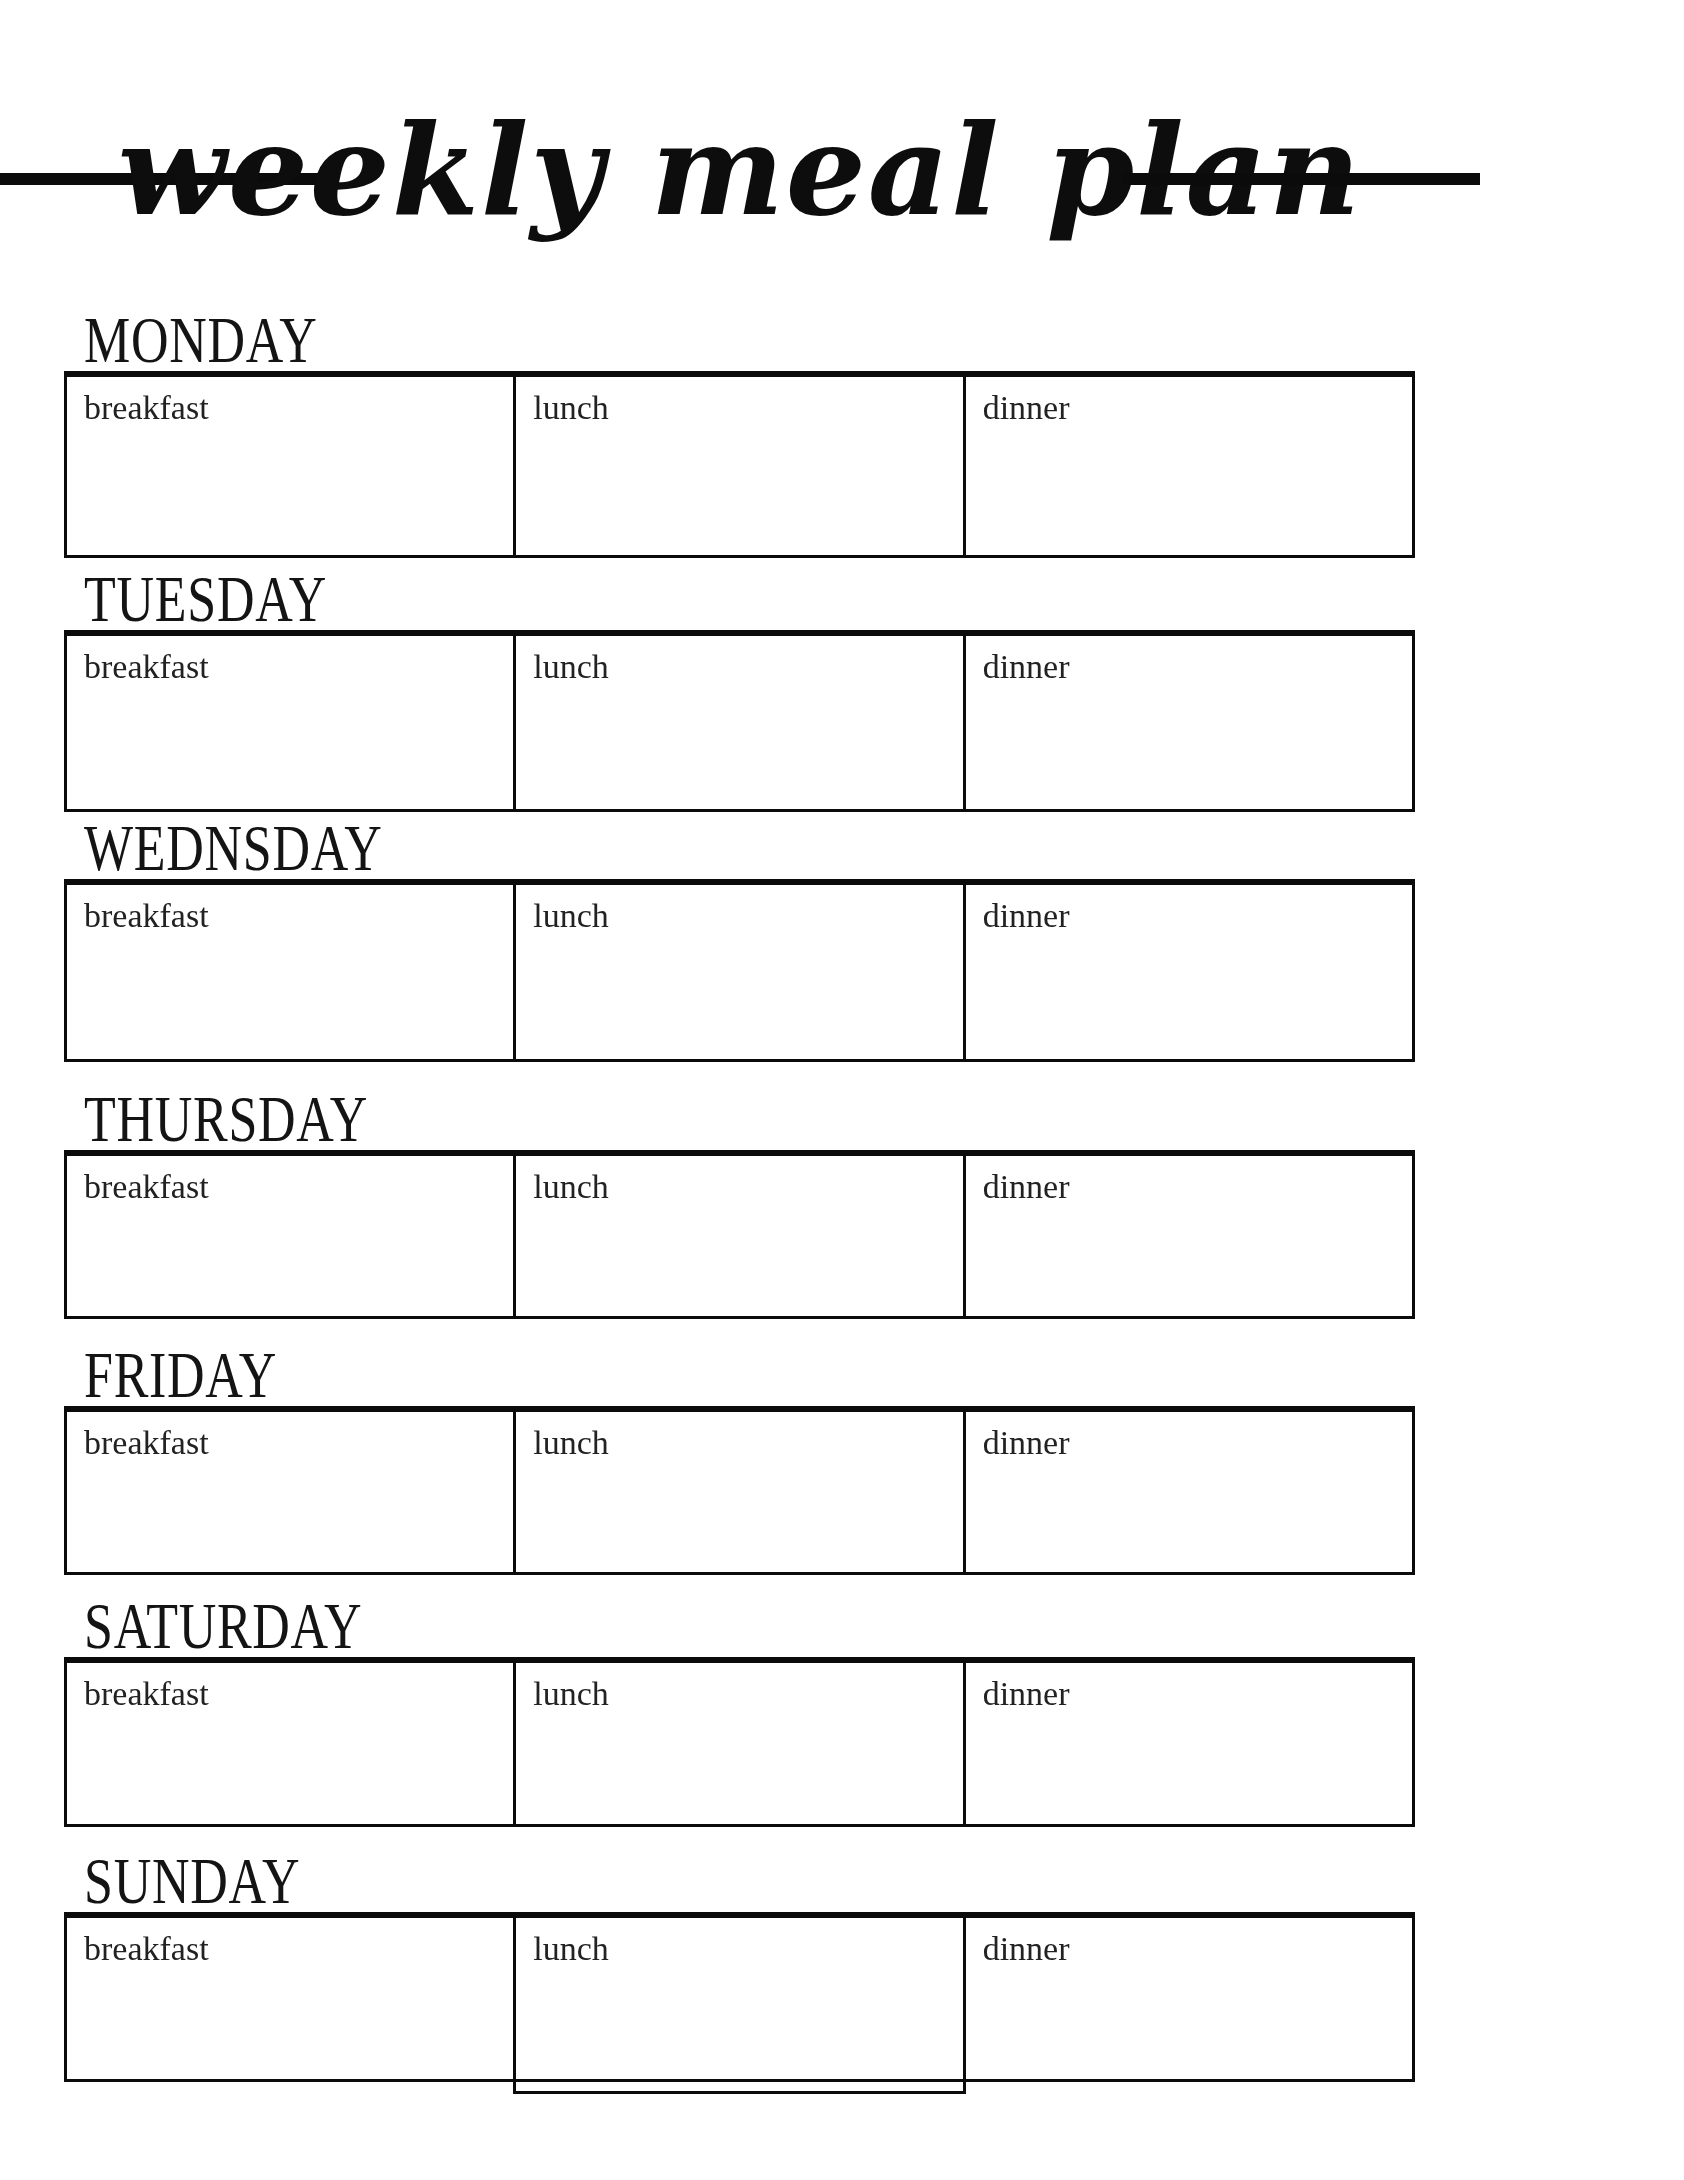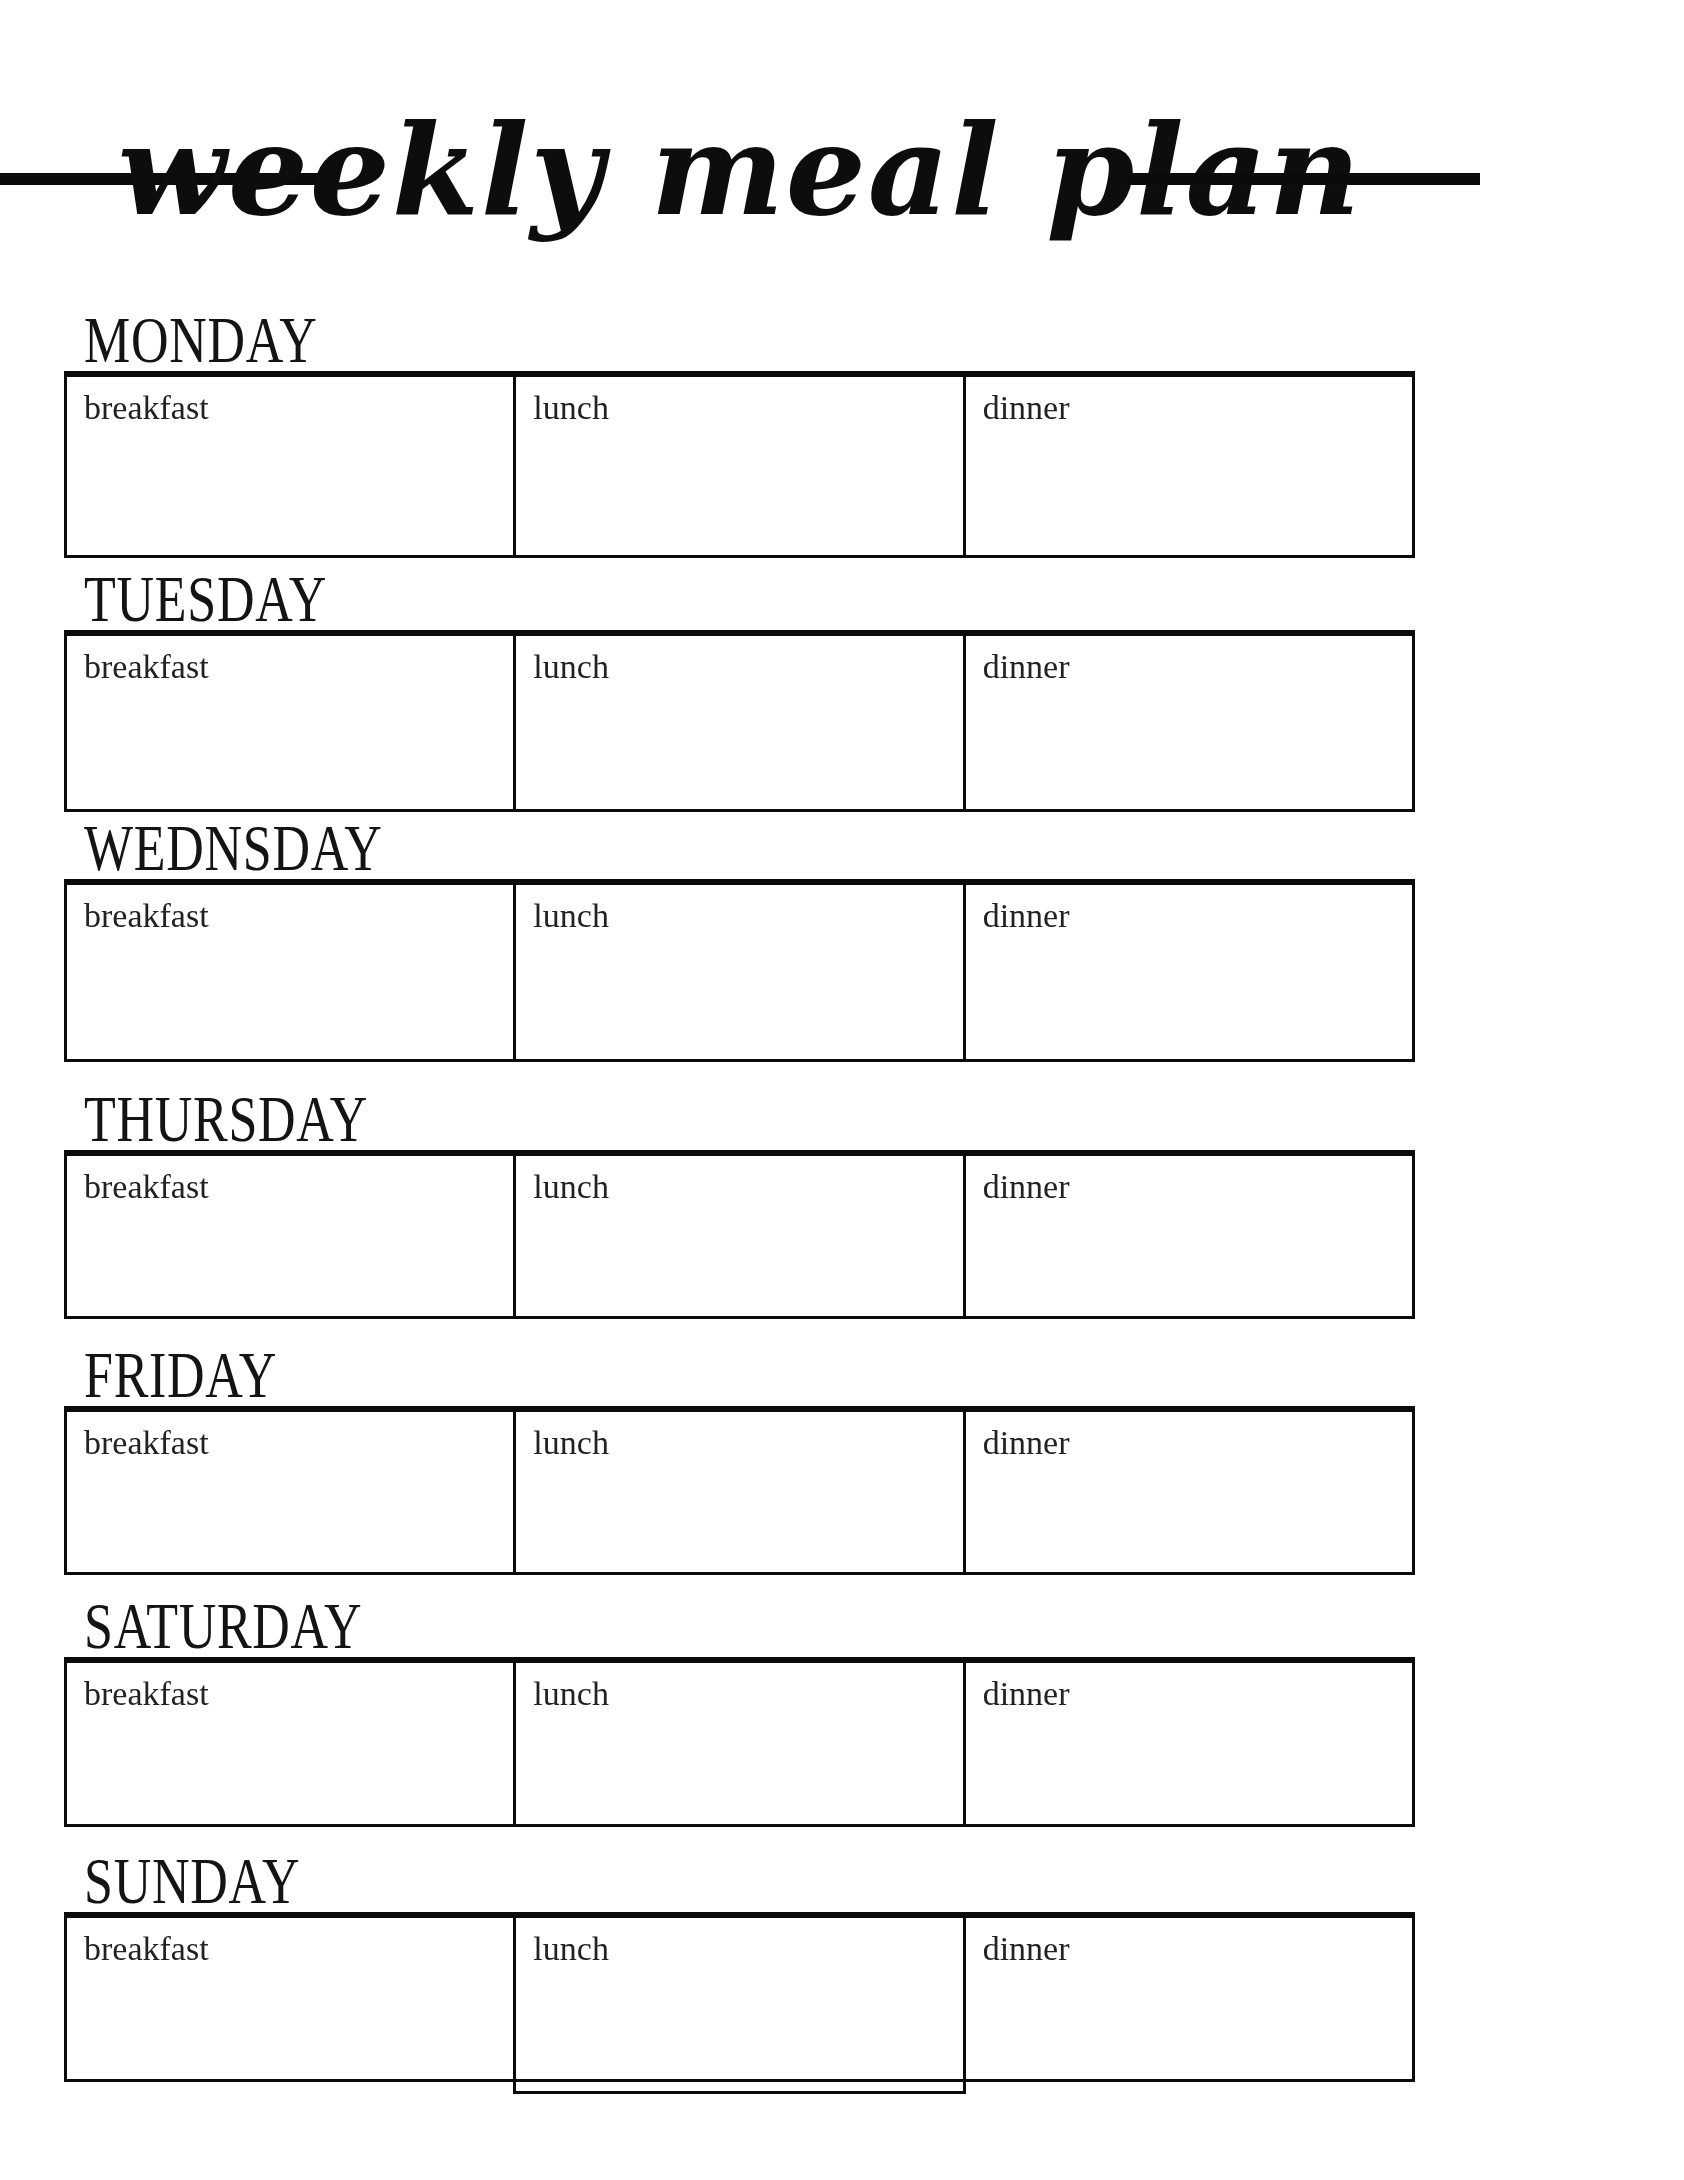--- a/index.html
+++ b/index.html
@@ -51,21 +51,20 @@
     transform:scaleX(0.8); transform-origin:left bottom;
     white-space:nowrap;
   }
 
   .day-table {
     position:absolute; left:0; right:3px; top:53px;
     display:flex;
     border:3.4px solid var(--ink,#0b0b0b);
     border-top-width:6px;
     background:#fff;
-    justify-content:flex-end;
   }
   #days section:nth-of-type(1) .day-table { height:187px; }
   #days section:nth-of-type(2) .day-table { height:182px; }
   #days section:nth-of-type(3) .day-table { height:183px; }
   #days section:nth-of-type(4) .day-table { height:169px; }
   #days section:nth-of-type(5) .day-table { height:169px; }
   #days section:nth-of-type(6) .day-table { height:170px; }
   #days section:nth-of-type(7) .day-table { height:170px; }
 
   .cell {

